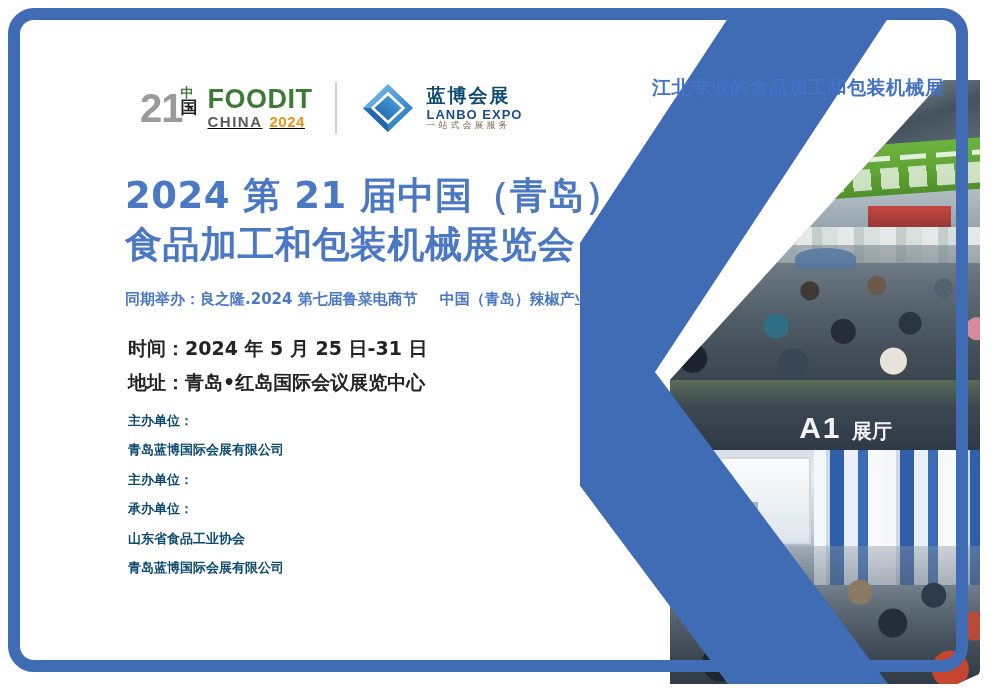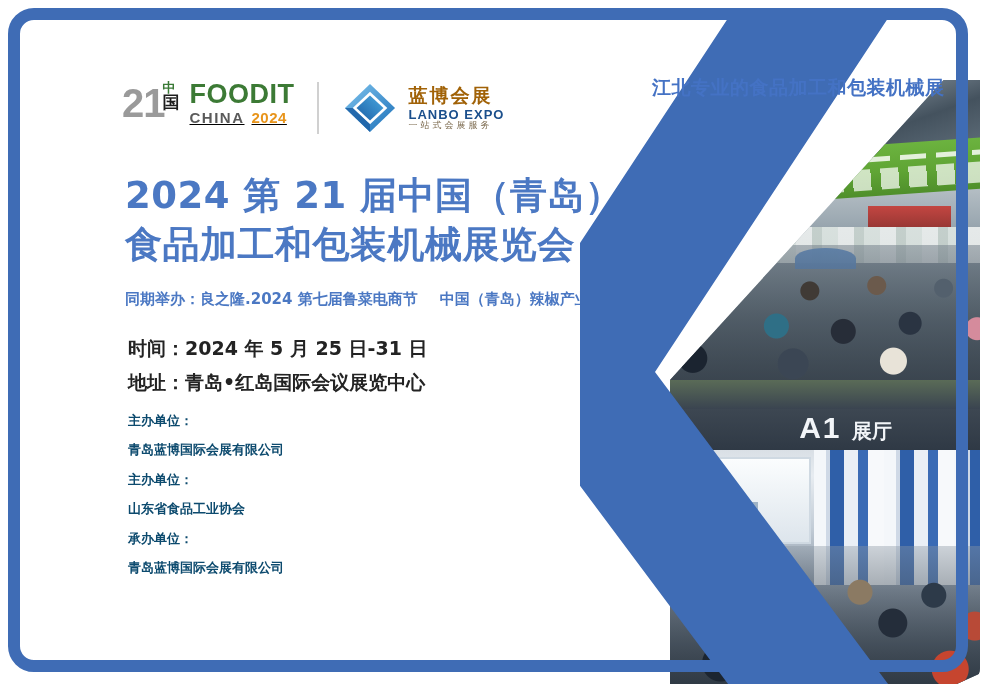--- a/index.html
+++ b/index.html
@@ -95,38 +95,38 @@
         radial-gradient(circle at 72% 80%,#c6452f 0 18px,transparent 19px),
         radial-gradient(circle at 92% 86%,#d8a98c 0 20px,transparent 21px),
         linear-gradient(180deg,rgba(140,152,164,.4),rgba(40,50,60,.9));}
 
   
   .chevron{position:absolute;left:0;top:0;width:460px;height:700px;z-index:5;}
 
   
   .content{position:absolute;left:0;top:0;width:620px;height:696px;z-index:20;}
 
-  .logos{position:absolute;left:102px;top:62px;display:flex;align-items:flex-start;gap:0;}
+  .logos{position:absolute;left:120px;top:62px;display:flex;align-items:center;gap:0;}
   .logo-foodit{display:flex;align-items:center;}
   .foodit-21{font:700 40px/1 "Liberation Sans",sans-serif;color:#9a9a9a;letter-spacing:-1px;}
   .foodit-cn{position:relative;width:20px;height:40px;margin:0 1px 0 -2px;}
   .foodit-cn .zh{position:absolute;left:0;top:-2px;font:700 13px/1 "DejaVu Sans",sans-serif;color:#3a7a36;}
   .foodit-cn .zh2{position:absolute;left:0;top:11px;font:700 17px/1 "DejaVu Sans",sans-serif;color:#1d1d1d;}
   .foodit-text{margin-left:6px;}
   .foodit-main{font:700 27px/0.95 "Liberation Sans",sans-serif;color:#3c7a35;letter-spacing:.5px;}
   .foodit-sub{display:flex;align-items:baseline;gap:7px;margin-top:2px;text-decoration:underline;}
   .foodit-china{font:700 15px/1 "Liberation Sans",sans-serif;color:#5a5a5a;letter-spacing:1.5px;}
   .foodit-year{font:700 15px/1 "Liberation Sans",sans-serif;color:#e8941a;letter-spacing:.5px;}
 
   .logo-divider{width:2px;height:52px;background:#d0d0d0;margin:0 22px;}
 
   .logo-lanbo{display:flex;align-items:center;gap:10px;}
   .lanbo-mark{width:58px;height:52px;}
   .lanbo-text{line-height:1;}
-  .lanbo-cn{font:700 19px/1 "DejaVu Sans",sans-serif;color:#a16207;letter-spacing:2px;}
+  .lanbo-cn{font:700 19px/1 "DejaVu Sans",sans-serif;color:#0c4a6e;letter-spacing:2px;}
   .lanbo-en{font:700 13px/1 "Liberation Sans",sans-serif;color:#1b4f8c;letter-spacing:1px;margin-top:3px;}
   .lanbo-slogan{font:400 9px/1 "DejaVu Sans",sans-serif;color:#7c6a4e;letter-spacing:3px;margin-top:0;}
 
   .tagline{position:absolute;left:632px;top:58px;z-index:25;
       font:700 19px/1 "DejaVu Sans",sans-serif;color:#4472c4;letter-spacing:.5px;white-space:nowrap;}
 
   .title{position:absolute;left:105px;top:152px;width:520px;
       font:700 37px/1.32 "DejaVu Sans",sans-serif;color:#4b78c3;letter-spacing:.5px;}
   .title div{white-space:nowrap;}
 
@@ -242,22 +242,22 @@
 
     <div class="meta">
       <div class="meta-row">时间：2024 年 5 月 25 日-31 日</div>
       <div class="meta-row">地址：青岛•红岛国际会议展览中心</div>
     </div>
 
     <div class="orgs">
       <div class="org-line">主办单位：</div>
       <div class="org-line">青岛蓝博国际会展有限公司</div>
       <div class="org-line">主办单位：</div>
+      <div class="org-line">承办单位：</div>
       <div class="org-line">山东省食品工业协会</div>
-      <div class="org-line">承办单位：</div>
       <div class="org-line">青岛蓝博国际会展有限公司</div>
       <div class="ghost"></div>
     </div>
 
   </div>
 
   <div class="frame"></div>
 </div>
 
 </body></html>

